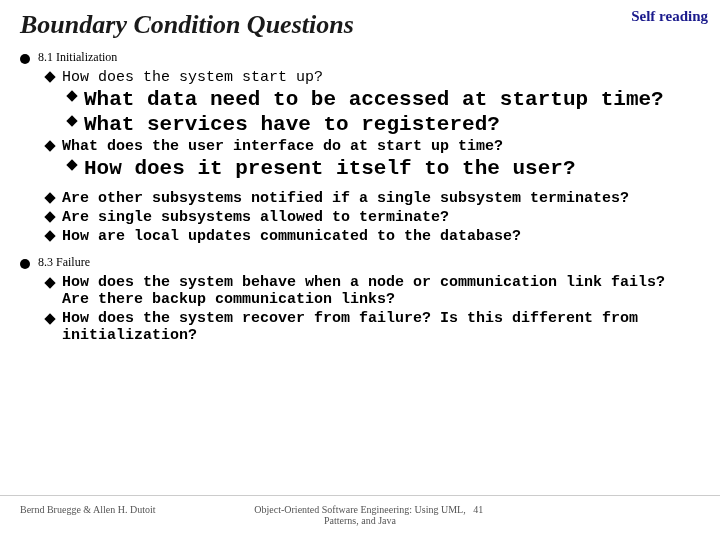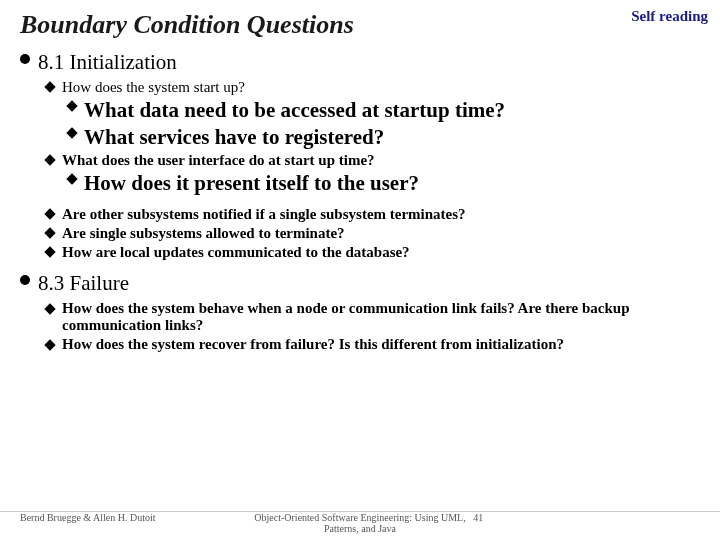--- a/index.html
+++ b/index.html
@@ -52,26 +52,27 @@
       width: 10px;
       height: 10px;
       border-radius: 50%;
       background: #000;
       margin-right: 8px;
       margin-top: 4px;
       flex-shrink: 0;
     }
 
     .section-title-text {
-      font-size: 21px;
+      font-size: 12px;
       font-weight: normal;
     }
 
     .sub-list {
       margin-left: 26px;
+      font-family: Liberation Mono, monospace;
     }
 
     .sub-item {
       display: flex;
       align-items: flex-start;
       margin-bottom: 2px;
       font-size: 15px;
     }
 
     .diamond {
@@ -96,21 +97,21 @@
       font-size: 21px;
     }
 
     .footer {
       position: absolute;
       bottom: 6px;
       left: 0;
       right: 0;
       display: flex;
       justify-content: space-between;
-      padding: 0 20px;
+      padding: 8px 20px;
       font-size: 10px;
       color: #555;
       border-top: 1px solid #ccc;
     }
 
     .footer-left, .footer-center, .footer-right {
       flex: 1;
     }
 
     .footer-center {

